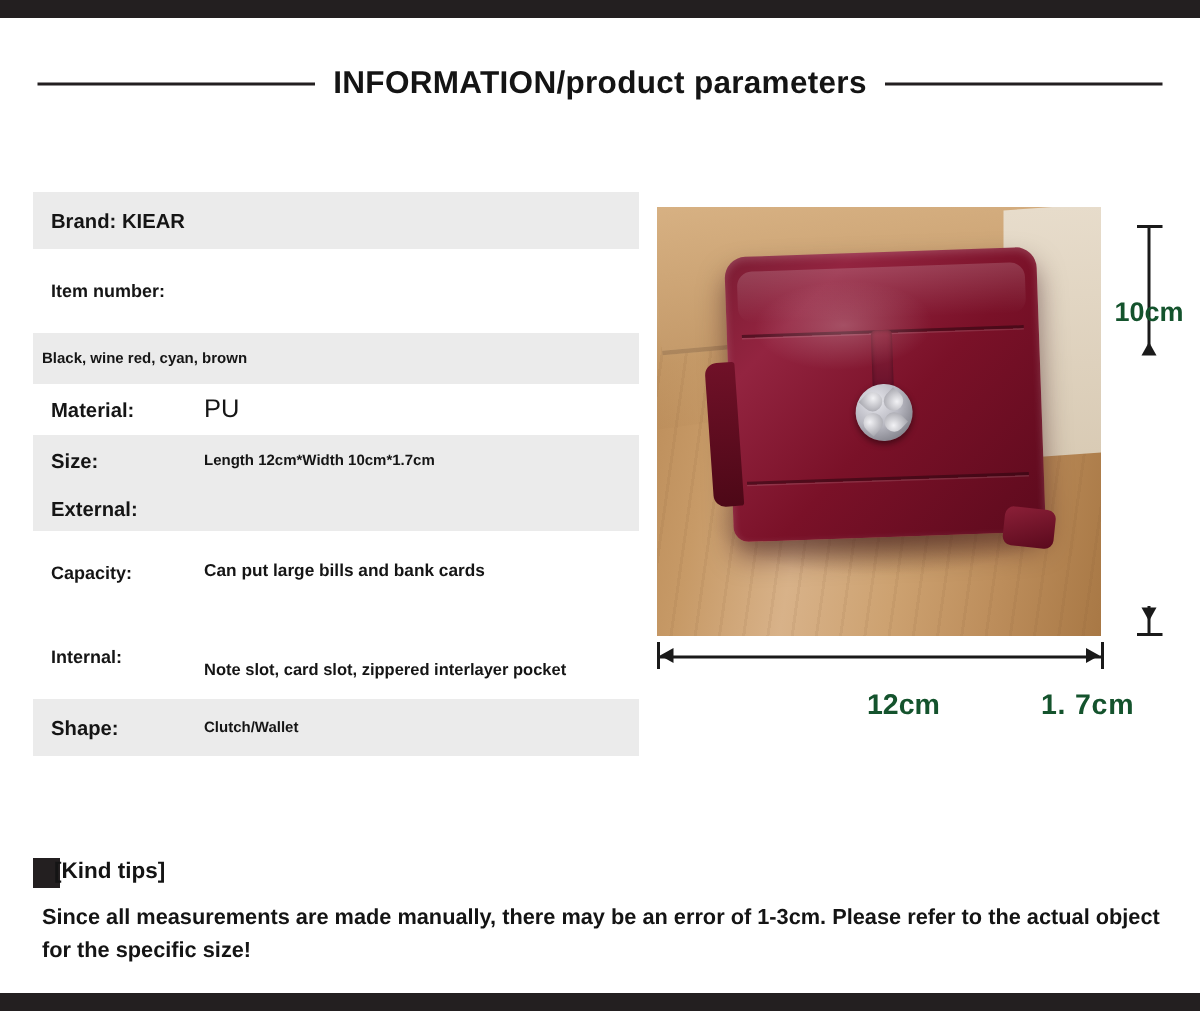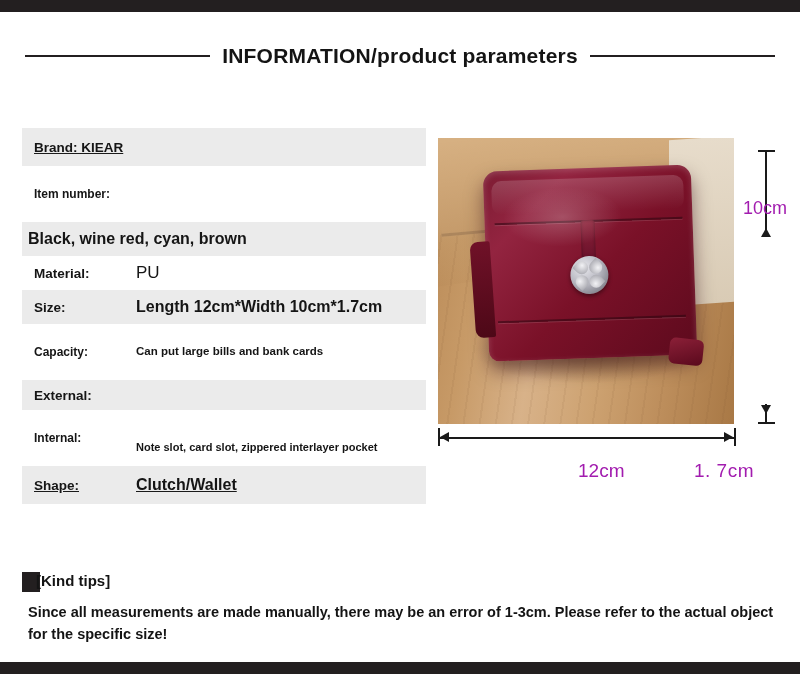--- a/index.html
+++ b/index.html
@@ -72,31 +72,31 @@
     font-weight: bold;
     color: #151515;
     display: flex;
     align-items: center;
   }
   .spec-label.small { font-size: 12px; }
   .spec-value {
     flex: 1;
     padding: 7px 8px 7px 6px;
     box-sizing: border-box;
-    font-size: 16px;
+    font-size: 10px;
     font-weight: bold;
     color: #151515;
     display: flex;
     align-items: center;
   }
   .spec-value.big { font-size: 18px; font-weight: normal; }
   .spec-value.mid { font-size: 17px; font-weight: normal; }
   .spec-value.small { font-size: 11.5px; line-height: 1.35; }
   .spec-value.tiny { font-size: 11px; line-height: 1.4; margin-top: 20px; }
-  .row-h-38 { height: 38px; text-decoration: underline; }
+  .row-h-38 { height: 38px; }
   .row-h-34 { height: 34px; }
   .row-h-40 { height: 56px; }
   .row-h-30 { height: 30px; }
 
   
   .product-area {
     position: absolute;
     left: 438px;
     top: 138px;
     width: 296px;
@@ -234,22 +234,23 @@
     background: radial-gradient(ellipse at center, rgba(255,255,255,0.22) 0%, rgba(255,255,255,0) 70%);
   }
 
   
   .dim {
     position: absolute;
     color: #1a1a1a;
   }
   .dim-label {
     font-size: 17px;
-    color: #a21caf;
+    color: #14532d;
     white-space: nowrap;
+    font-weight: bold;
   }
   .vtick-top, .vtick-bot {
     position: absolute;
     left: 758px;
     width: 17px;
     height: 1.5px;
     background: #1a1a1a;
   }
   .vtick-top { top: 150px; }
   .vtick-bot { top: 422px; }
@@ -395,28 +396,28 @@
   <div class="spec-row plain row-h-34">
     <div class="spec-label">Material:</div>
     <div class="spec-value mid">PU</div>
   </div>
 
   <div class="spec-row shaded row-h-34">
     <div class="spec-label">Size:</div>
     <div class="spec-value">Length 12cm*Width 10cm*1.7cm</div>
   </div>
 
+  <div class="spec-row shaded row-h-30">
+    <div class="spec-label">External:</div>
+    <div class="spec-value"></div>
+  </div>
+
   <div class="spec-row plain row-h-40">
     <div class="spec-label small">Capacity:</div>
     <div class="spec-value small">Can put large bills and bank cards</div>
-  </div>
-
-  <div class="spec-row shaded row-h-30">
-    <div class="spec-label">External:</div>
-    <div class="spec-value"></div>
   </div>
 
   <div class="spec-row plain row-h-40">
     <div class="spec-label small">Internal:</div>
     <div class="spec-value tiny">Note slot, card slot, zippered interlayer pocket</div>
   </div>
 
   <div class="spec-row shaded row-h-38">
     <div class="spec-label">Shape:</div>
     <div class="spec-value">Clutch/Wallet</div>

